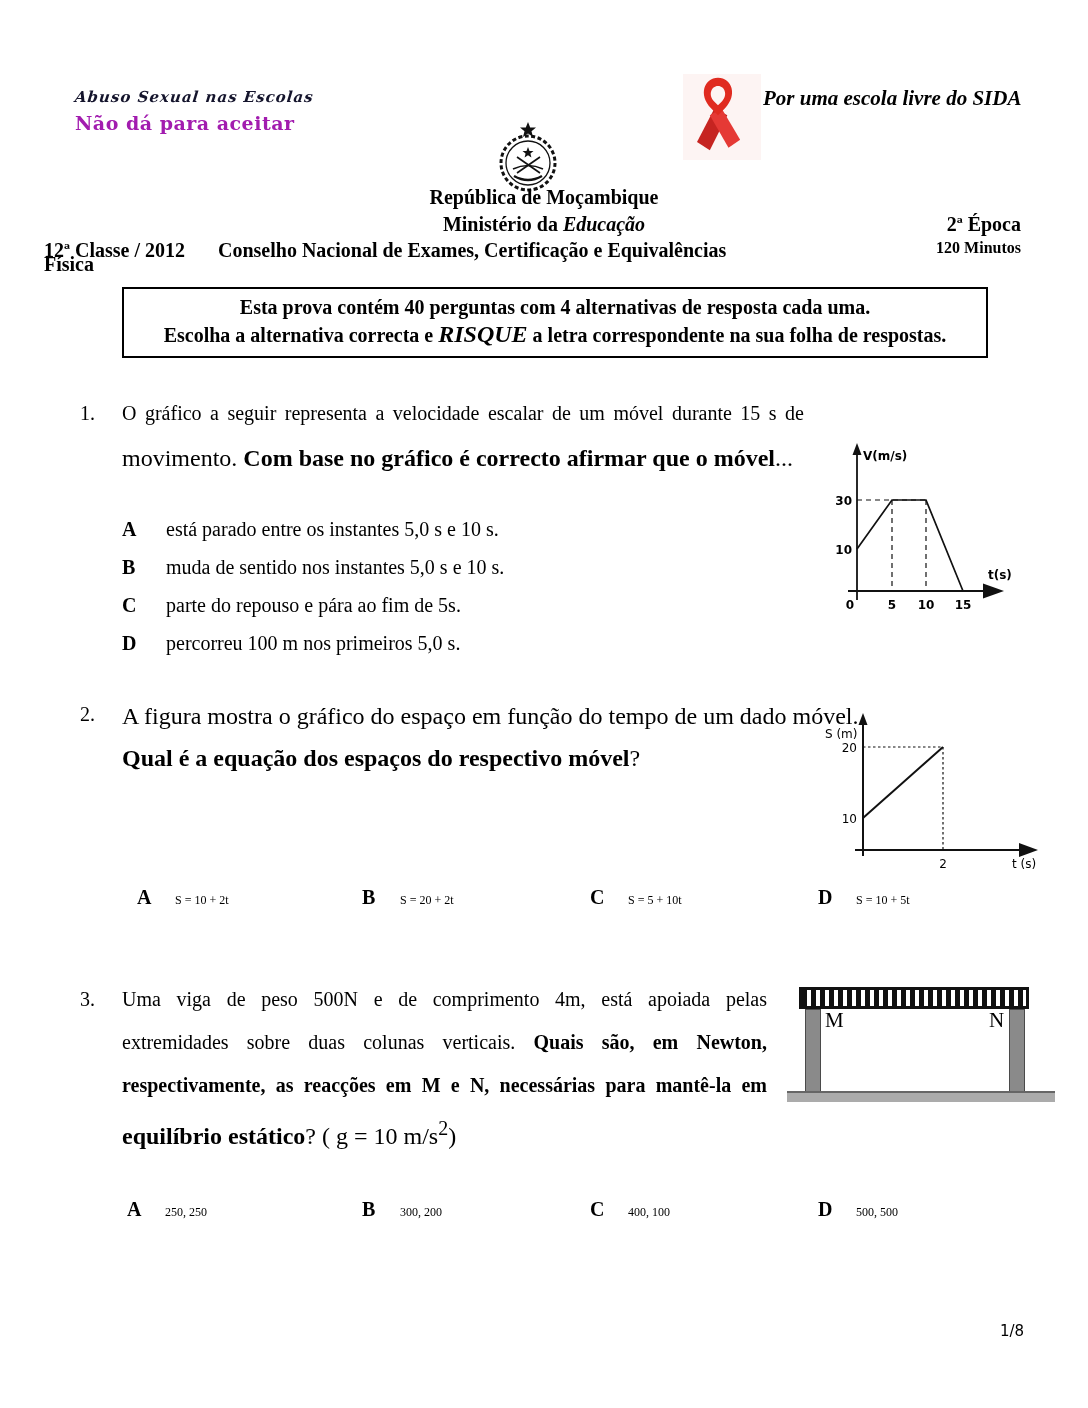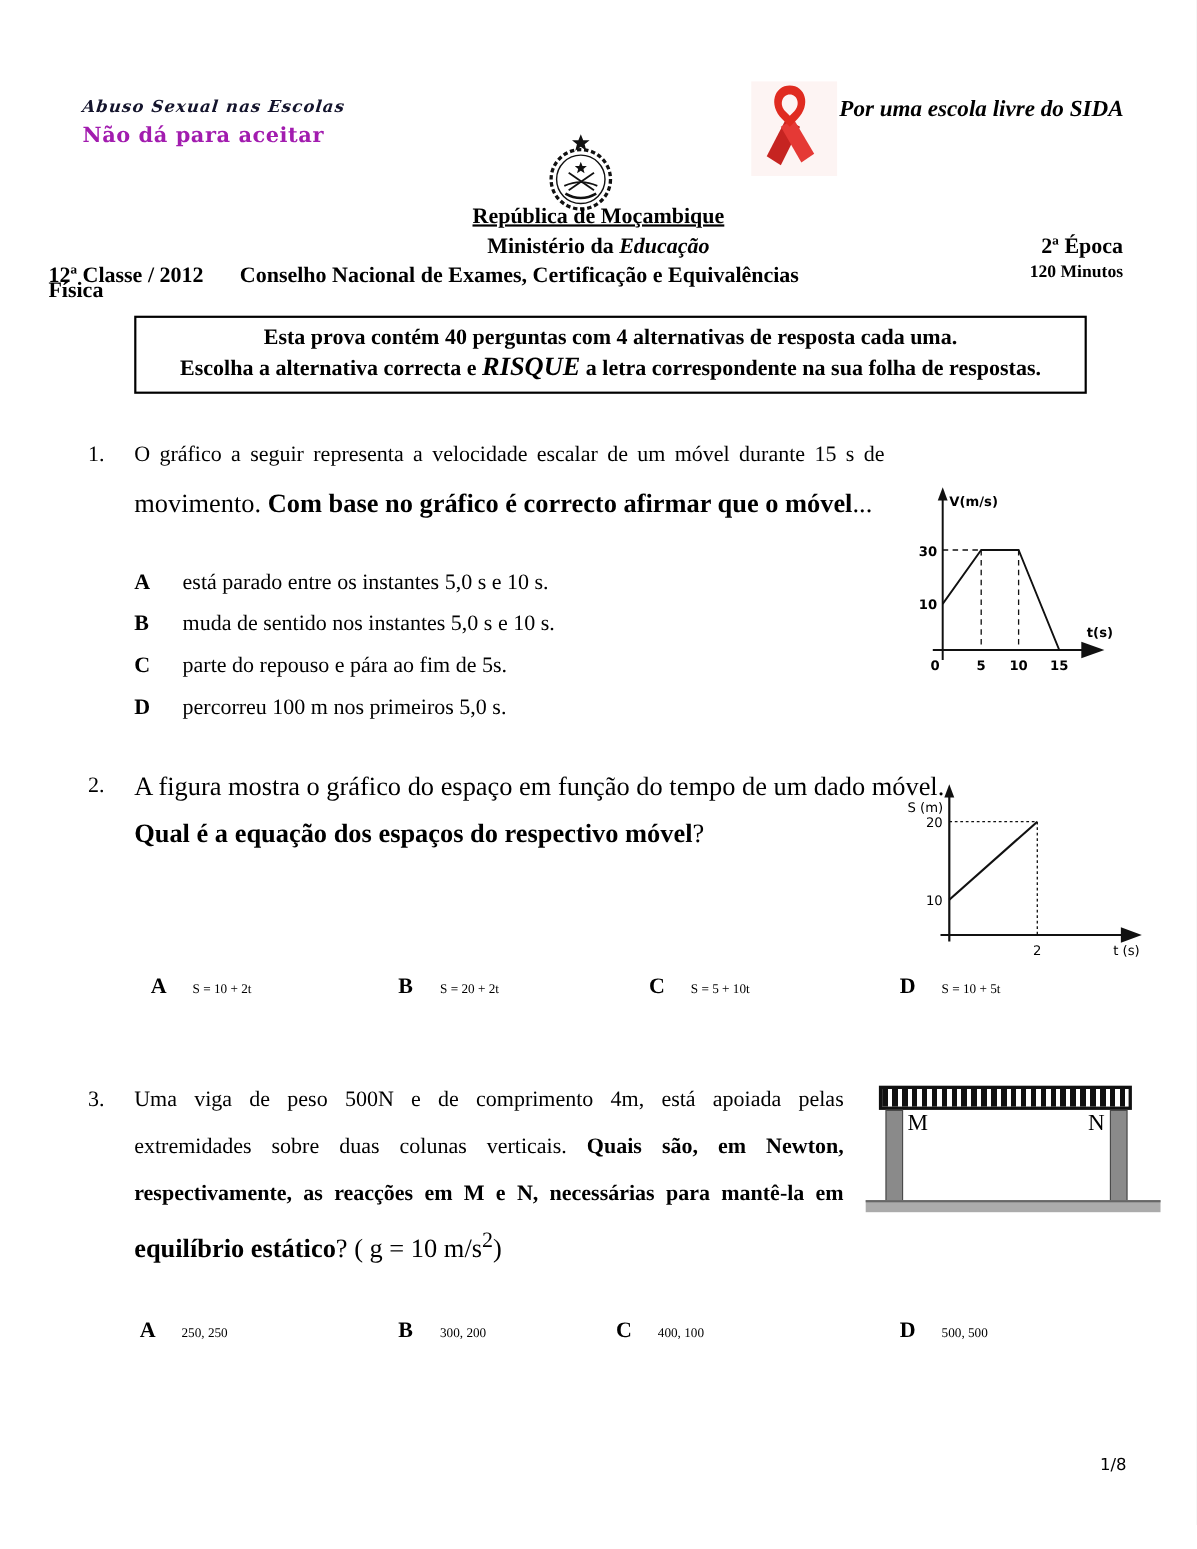--- a/index.html
+++ b/index.html
@@ -11,21 +11,21 @@
   .campaign-script{font-family:"DejaVu Serif", serif;font-style:italic;font-weight:bold;
       font-size:15px;color:#14142c;letter-spacing:1px;transform:skewX(-6deg);}
   .campaign-bold{font-family:"DejaVu Serif", serif;font-weight:bold;font-size:19px;
       color:#a21caf;margin-top:6px;letter-spacing:0.5px;}
 
   
   .ribbon-box{left:683px;top:74px;width:78px;height:86px;background:#fdf4f3;}
   .slogan{left:763px;top:86px;font-size:21px;font-weight:bold;font-style:italic;}
 
   
-  .republic{left:0;top:186px;width:1088px;text-align:center;font-size:20px;font-weight:bold;text-decoration:underline;}
+  .republic{left:0;top:186px;width:1088px;text-align:center;font-size:20px;font-weight:bold;}
   .ministry{left:0;top:213px;width:1088px;text-align:center;font-size:20px;font-weight:bold;}
   .subject{left:44px;top:213px;font-size:20px;font-weight:bold;margin-top:40px;}
   .epoch{top:213px;right:67px;font-size:20px;font-weight:bold;}
   .grade{left:44px;top:239px;font-size:20px;font-weight:bold;}
   .council{left:218px;top:239px;font-size:20px;font-weight:bold;}
   .duration{top:239px;right:67px;font-size:16px;font-weight:bold;}
 
   .instruction-box{left:122px;top:287px;width:862px;border:2px solid #000;
       text-align:center;font-weight:bold;font-size:20px;padding:5px 0 7px 0;line-height:27px;}
   .risque{font-style:italic;font-size:24px;}
@@ -163,18 +163,18 @@
     <div class="beam"></div>
     <div class="col colM"></div>
     <div class="col colN"></div>
     <div class="beamlabel lm">M</div>
     <div class="beamlabel ln">N</div>
     <div class="ground"></div>
   </div>
 
   <div class="abs optg" style="left:127px;top:1198px;"><b class="letter">A</b><span>250, 250</span></div>
   <div class="abs optg" style="left:362px;top:1198px;"><b class="letter">B</b><span>300, 200</span></div>
-  <div class="abs optg" style="left:560px;top:1198px;"><b class="letter">C</b><span>400, 100</span></div>
+  <div class="abs optg" style="left:590px;top:1198px;"><b class="letter">C</b><span>400, 100</span></div>
   <div class="abs optg" style="left:818px;top:1198px;"><b class="letter">D</b><span>500, 500</span></div>
 
   <div class="abs footer">1/8</div>
 
 </div>
 
 </body></html>

